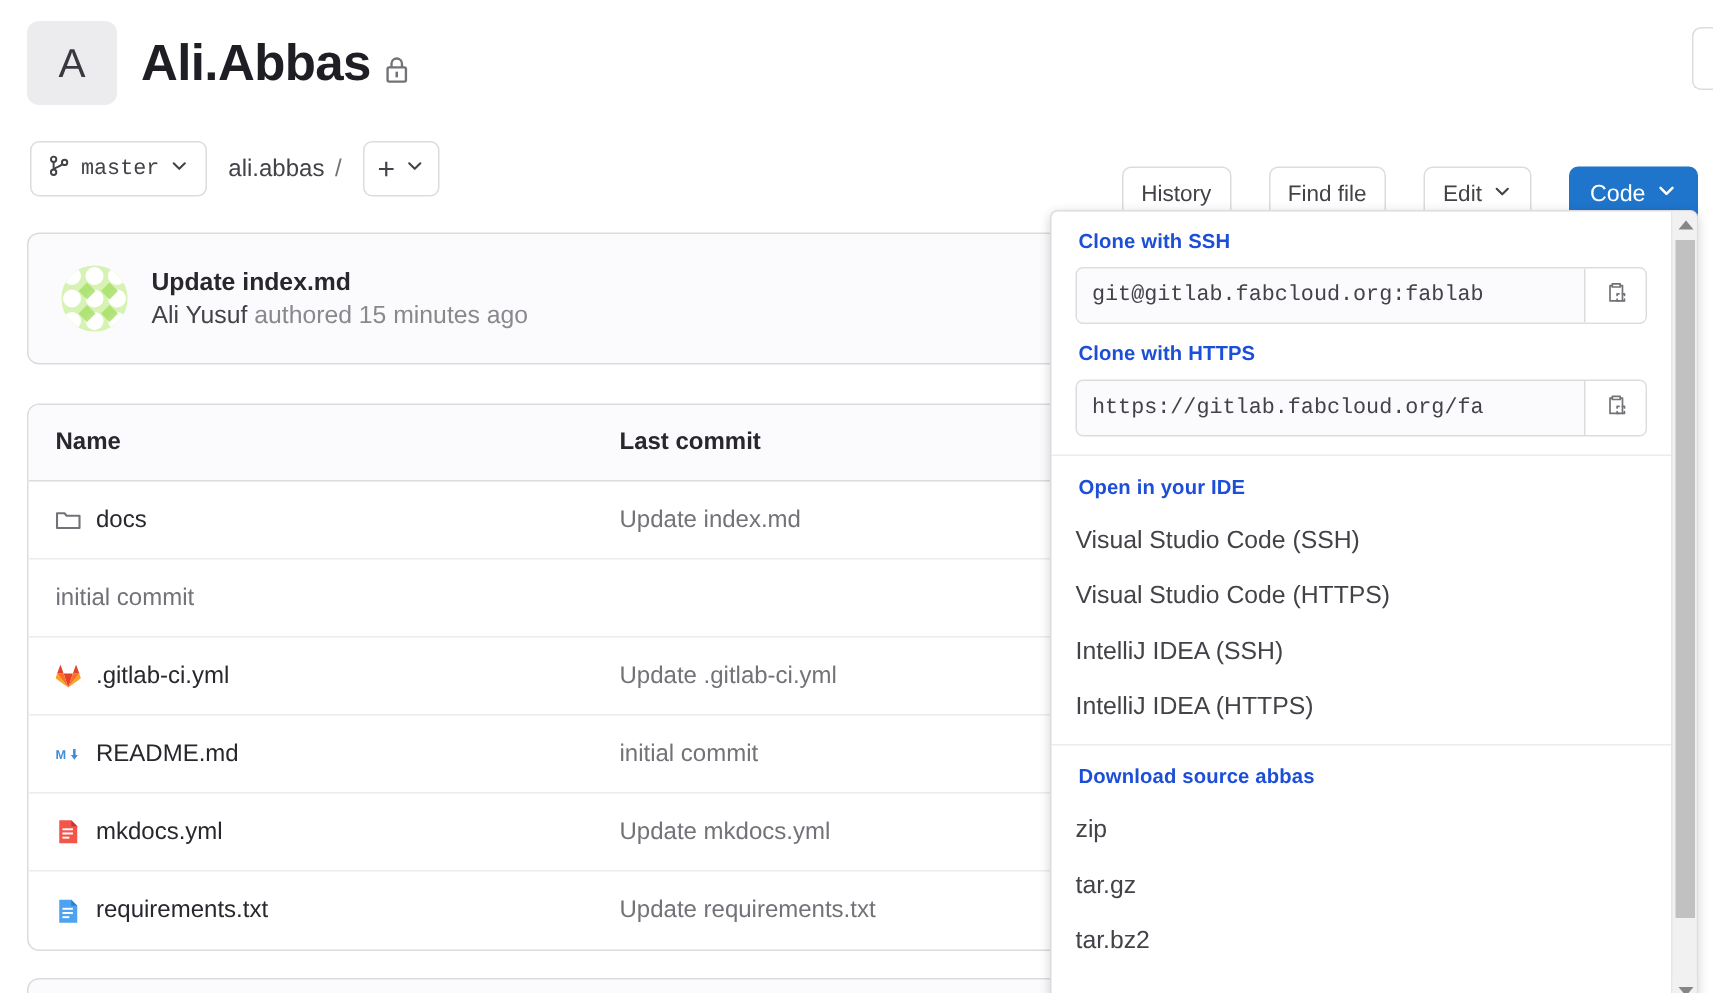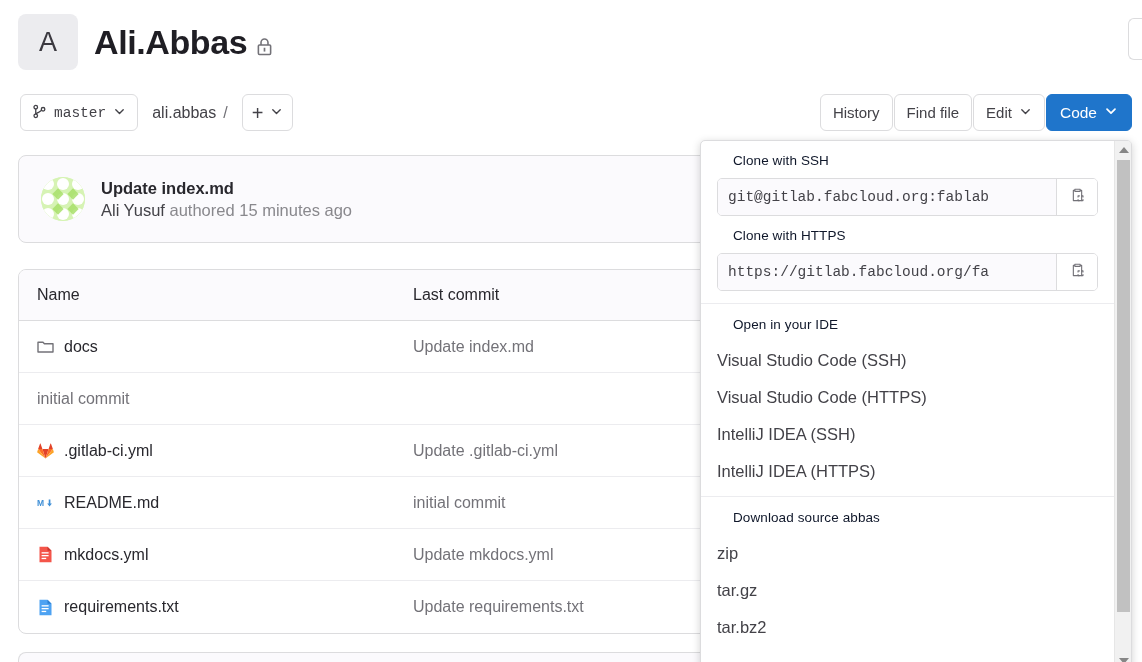--- a/index.html
+++ b/index.html
@@ -52,22 +52,22 @@
   .btn-branch { padding: 16px 11px; align-items: center; }
   .btn-branch .branch-name { font-family: "Liberation Mono", monospace; font-size: 14.5px; color: #434248; }
   .crumb {
     font-size: 16px; color: #434248;
   }
   .crumb .sep { color: #737278; margin-left: 7px; }
   .btn-plus { padding: 0 9px; height: 37px; }
   .plus-glyph { font-size: 20px; line-height: 1; color: #434248; font-weight: 300; }
 
   .toolbar-right {
-    position: absolute; right: 10px; top: 94px;
-    display: flex; align-items: center; gap: 1px;
+    position: absolute; right: 10px; top: 111px;
+    display: flex; align-items: center; gap: 25px;
   }
   .btn-code {
     background: #1f75cb; border-color: #1f75cb; color: #ffffff;
     font-weight: 400; padding: 0 13px; height: 37px; font-size: 15.5px;
   }
   .btn-code .chev-path { stroke: #ffffff; }
 
   .chev { display: inline-block; }
 
   
@@ -111,21 +111,21 @@
     border-radius: 8px;
     background: #ffffff;
     overflow: hidden;
   }
   .ft-head {
     display: flex; align-items: center;
     height: 51px;
     background: #fbfafd;
     border-bottom: 1px solid #dcdcde;
     padding: 0 18px;
-    font-size: 16px; font-weight: 400; color: #28272d;
+    font-size: 16px; font-weight: 700; color: #28272d;
   }
   .ft-col-name { width: 376px; flex: 0 0 376px; }
   .ft-col-commit { flex: 1 1 auto; }
   .ft-row {
     display: flex; align-items: center;
     height: 52px;
     border-bottom: 1px solid #ececef;
     padding: 0 18px;
     font-size: 16px;
     cursor: pointer;
@@ -155,22 +155,22 @@
     overflow: hidden;
     display: flex;
   }
   .dd-body {
     flex: 1 1 auto;
     overflow: hidden;
   }
   .dd-section { padding: 12px 16px 12px 16px; }
   .dd-section + .dd-section { border-top: 1px solid #ececef; }
   .dd-heading {
-    font-size: 13.5px; font-weight: 400; color: #0f172a;
-    margin: 0 0 10px 16px; letter-spacing: 0.1px;
+    font-size: 13.5px; font-weight: 700; color: #1d4ed8;
+    margin: 0 0 10px 2px; letter-spacing: 0.1px;
   }
   .dd-field-wrap {
     display: flex; align-items: stretch;
     border: 1px solid #dcdcde;
     border-radius: 5px;
     height: 38px;
     overflow: hidden;
     background: #fbfafd;
     margin-bottom: 12px;
   }

